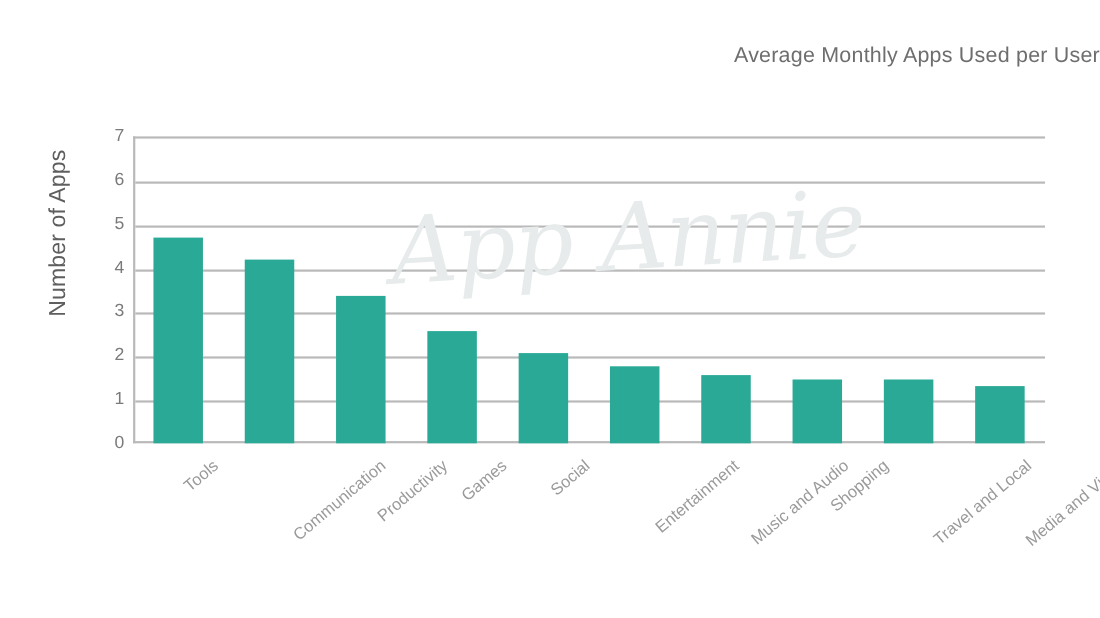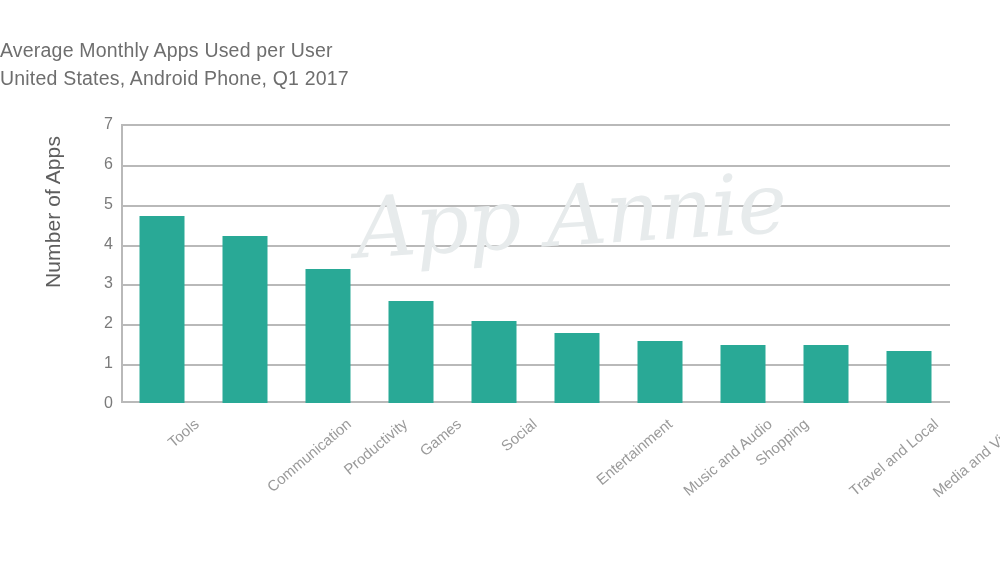--- a/index.html
+++ b/index.html
@@ -17,21 +17,21 @@
     background: #ffffff;
     overflow: hidden;
   }
 
   
   .chart-title {
     position: absolute;
     left: 0;
     top: 36px;
     width: 1000px;
-    text-align: left;
+    text-align: right;
     color: #6e6e6e;
     font-size: 19.5px;
     line-height: 28px;
     letter-spacing: 0.2px;
     font-weight: 400;
     white-space: pre;
   }
 
   
   .y-axis-title {
@@ -144,21 +144,21 @@
     transform: rotate(-40deg);
     transform-origin: right top;
     text-align: right;
   }
 </style>
 </head>
 <body>
 
 <div id="screenshot">
 
-  <div class="chart-title"><span>Average Monthly Apps Used per User</span><br><span>United States, Android Phone, Q1 2017</span></div>
+  <div class="chart-title"><span>Average Monthly Apps Used per User</span><br></div>
 
   <div class="y-axis-title">Number of Apps</div>
 
   <div class="y-ticks-col" id="yticks">
       <div class="y-tick" style="top: -8px;">7</div>
       <div class="y-tick" style="top: 31.8571px;">6</div>
       <div class="y-tick" style="top: 71.7143px;">5</div>
       <div class="y-tick" style="top: 111.571px;">4</div>
       <div class="y-tick" style="top: 151.429px;">3</div>
       <div class="y-tick" style="top: 191.286px;">2</div>

